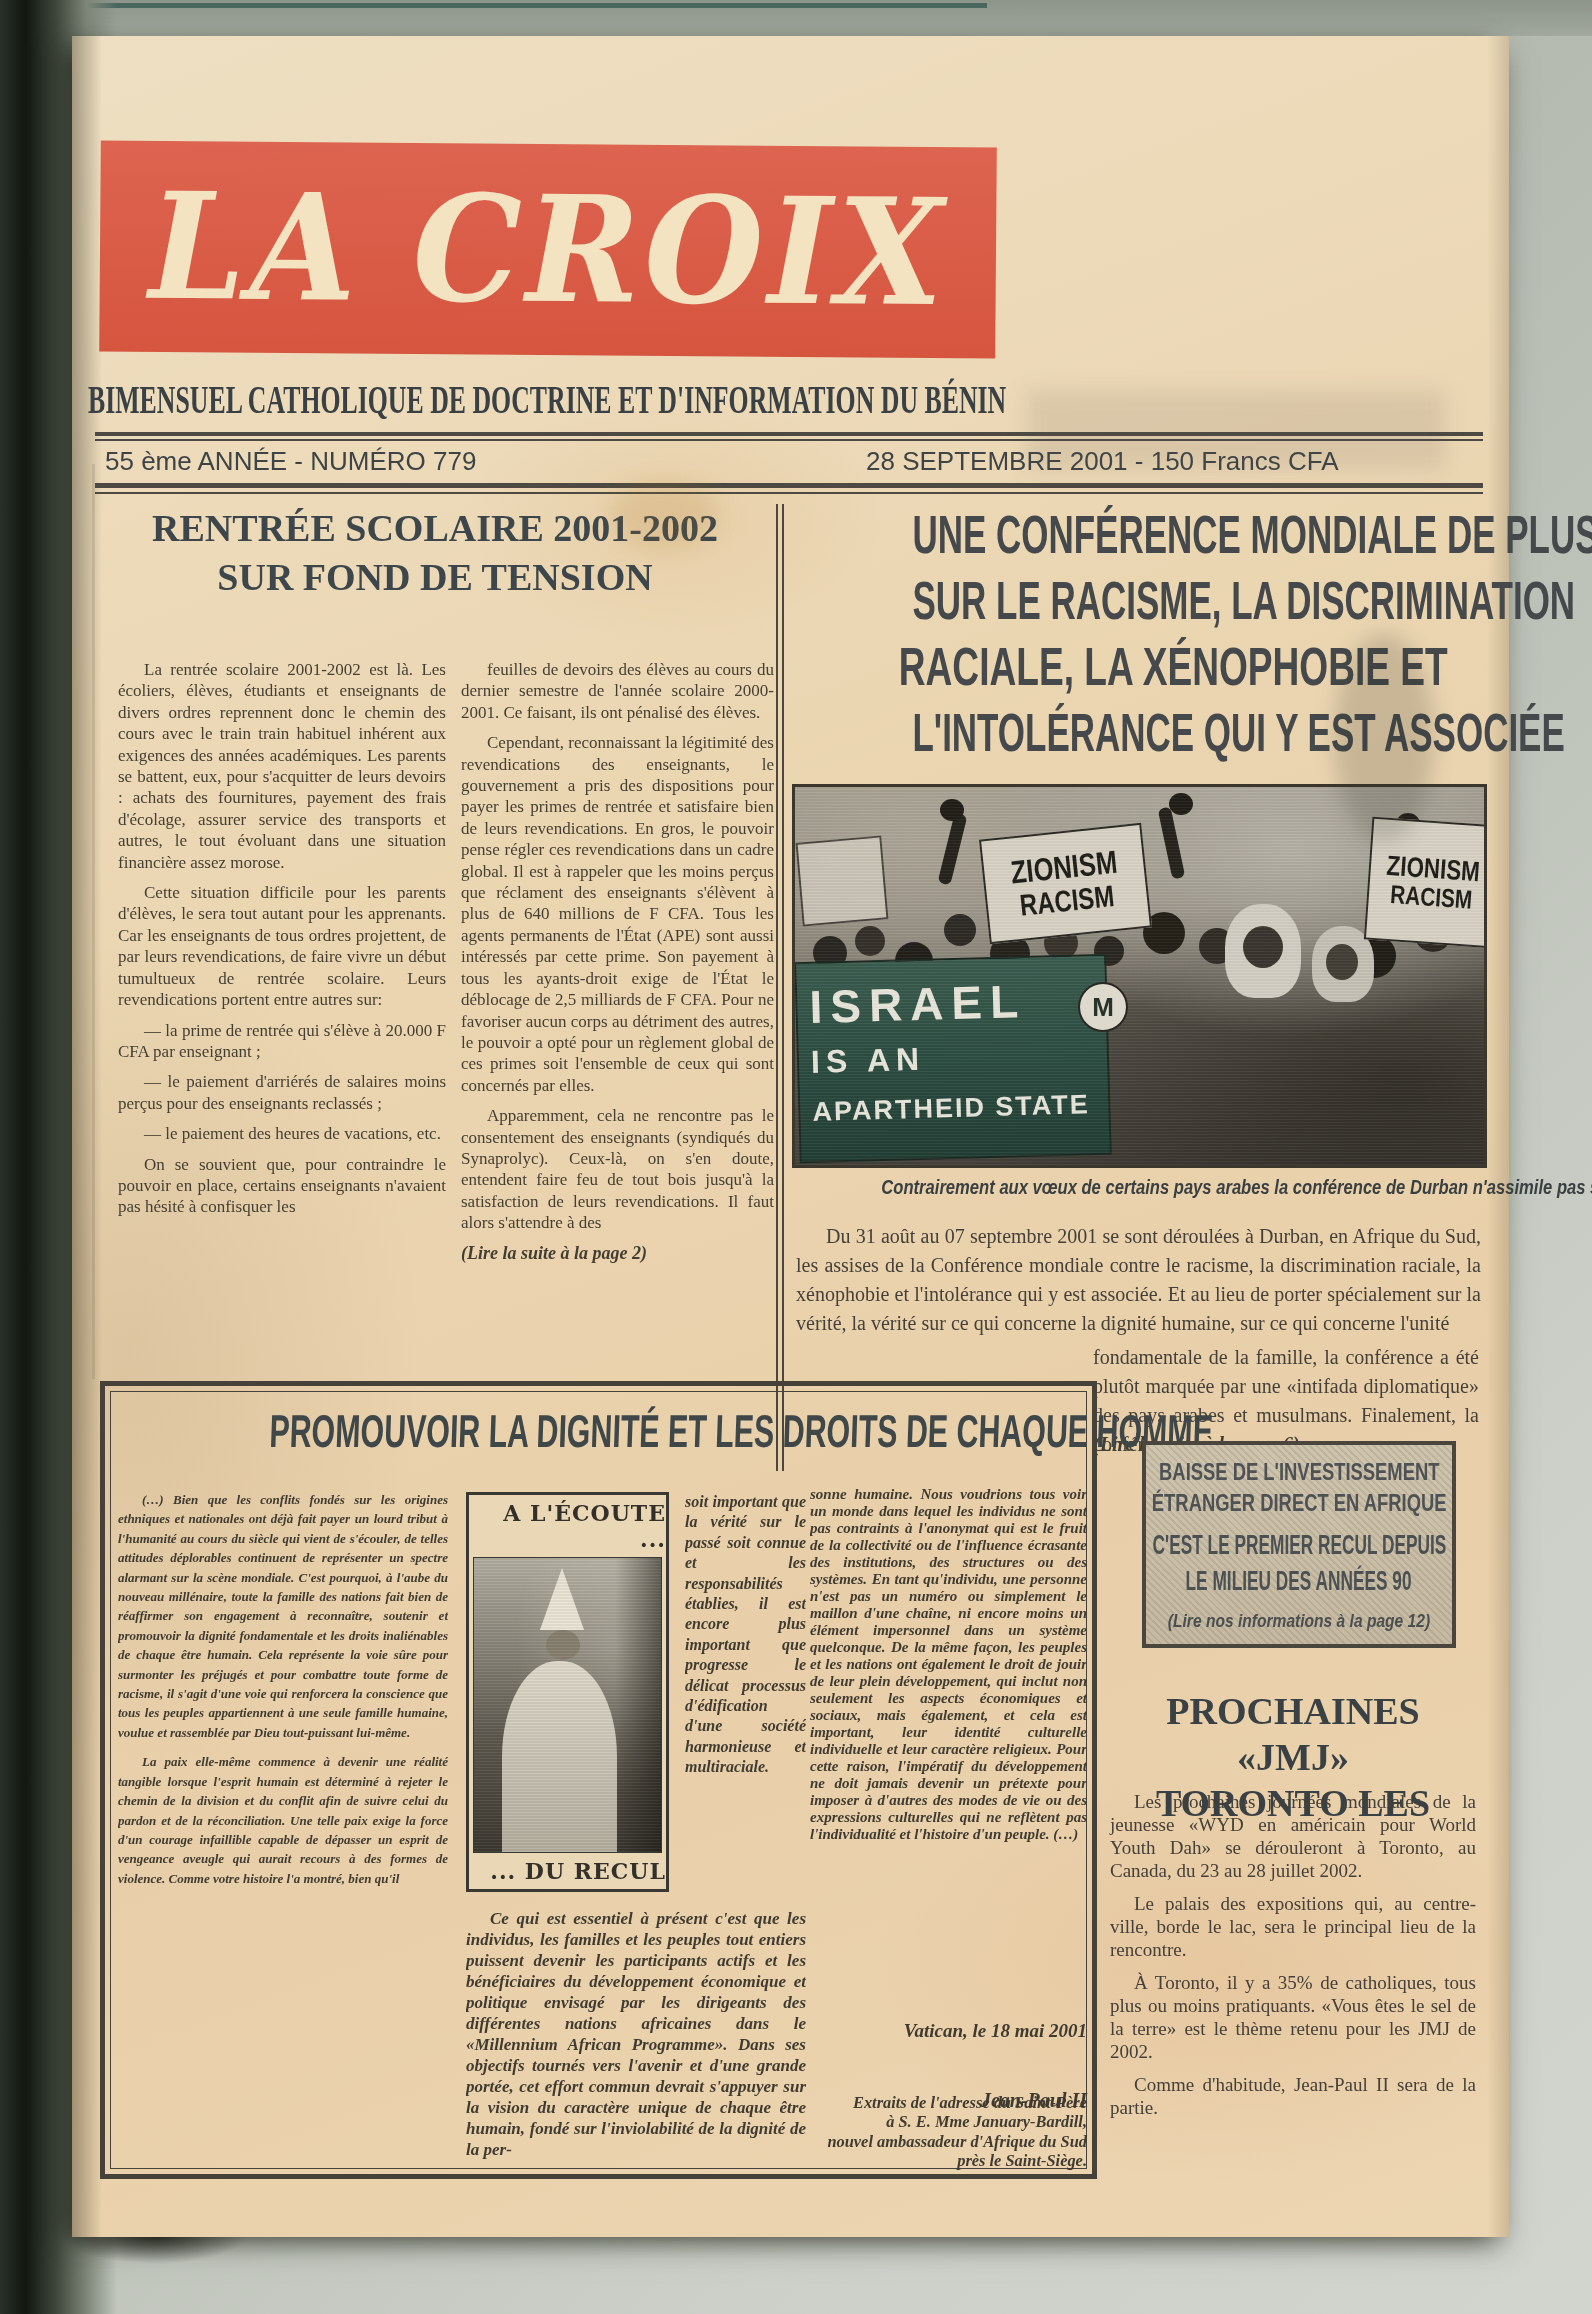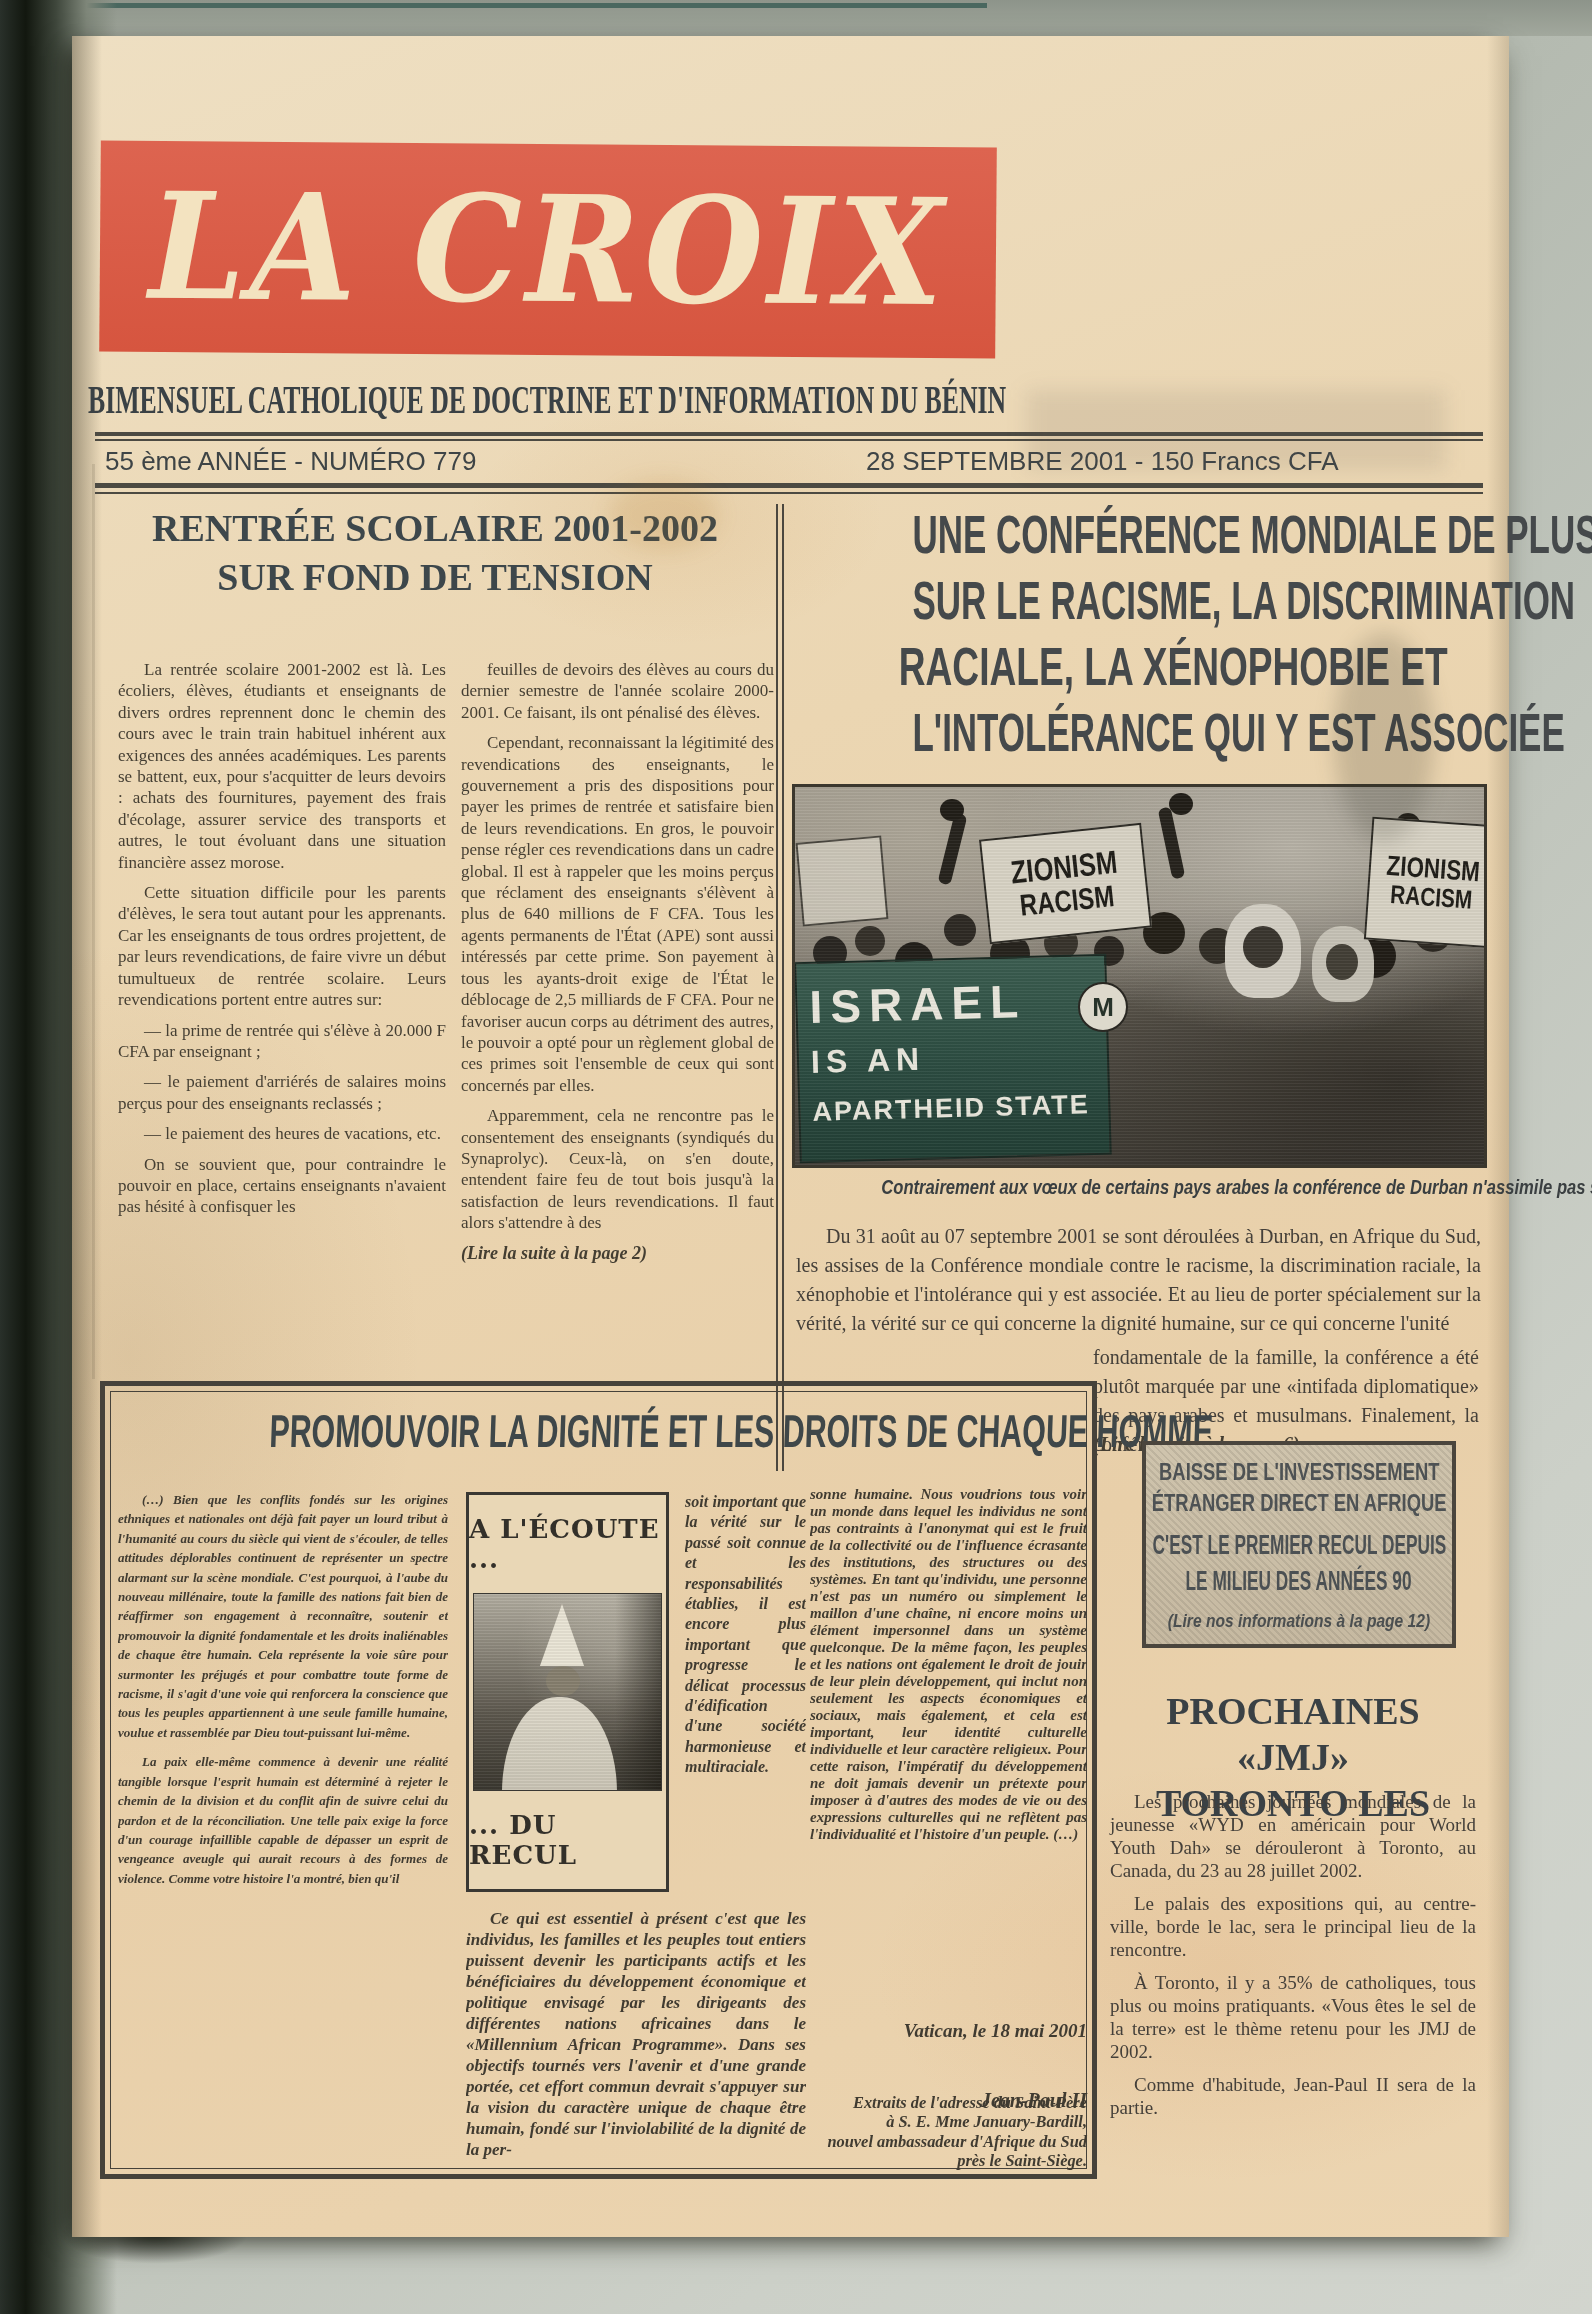--- a/index.html
+++ b/index.html
@@ -74,22 +74,22 @@
     font-size:20px;color:#3a3f41;white-space:nowrap;transform:scaleX(.83);}
   .lead p{margin:0;text-align:justify;text-indent:30px;font-size:20px;line-height:29px;color:#45403a;}
   
   .pbox{left:28px;top:1345px;width:997px;height:798px;}
   .frame-outer{position:absolute;inset:0;border:5px solid #46423a;pointer-events:none;}
   .frame-inner{position:absolute;inset:10px;border:1px solid #46423a;pointer-events:none;}
   .ital{font-weight:bold;font-style:italic;color:#403b31;}
   .ital p{margin:0 0 10px;text-align:justify;text-indent:24px;hyphens:auto;-webkit-hyphens:auto;}
   .ecoute{position:absolute;left:366px;top:111px;width:203px;height:400px;border:3px solid #3a3833;
     background:#e9d7b6;box-sizing:border-box;display:flex;flex-direction:column;}
-  .ecoute-label{font-family:"DejaVu Serif",serif;font-weight:bold;font-size:26px;color:#33302a;
-    text-align:left;padding:19px 0;letter-spacing:1px;}
+  .ecoute-label{font-family:"DejaVu Serif",serif;font-weight:bold;font-size:22px;color:#33302a;
+    text-align:right;padding:5px 0;letter-spacing:1px;}
   .pope{flex:1;margin:0 4px;position:relative;overflow:hidden;border:1px solid #3a3833;
     background:
       radial-gradient(ellipse at 75% 30%,rgba(230,225,210,.25),rgba(230,225,210,0) 50%),
       linear-gradient(180deg,#b3aea1 0%,#8d887c 28%,#5c574d 62%,#3b3830 100%);}
   .pope:after{content:"";position:absolute;inset:0;
     background:repeating-linear-gradient(0deg,rgba(255,255,255,.06) 0 1px,rgba(0,0,0,.05) 1px 3px);}
   .mitre{position:absolute;left:64px;top:10px;width:48px;height:62px;background:#eae5d6;
     clip-path:polygon(50% 0,96% 100%,4% 100%);}
   .pface{position:absolute;left:72px;top:72px;width:34px;height:30px;border-radius:50%;background:#87806f;}
   .probe{position:absolute;left:28px;top:103px;width:115px;height:199px;background:linear-gradient(180deg,#e0dbcc,#b3ad9d);

